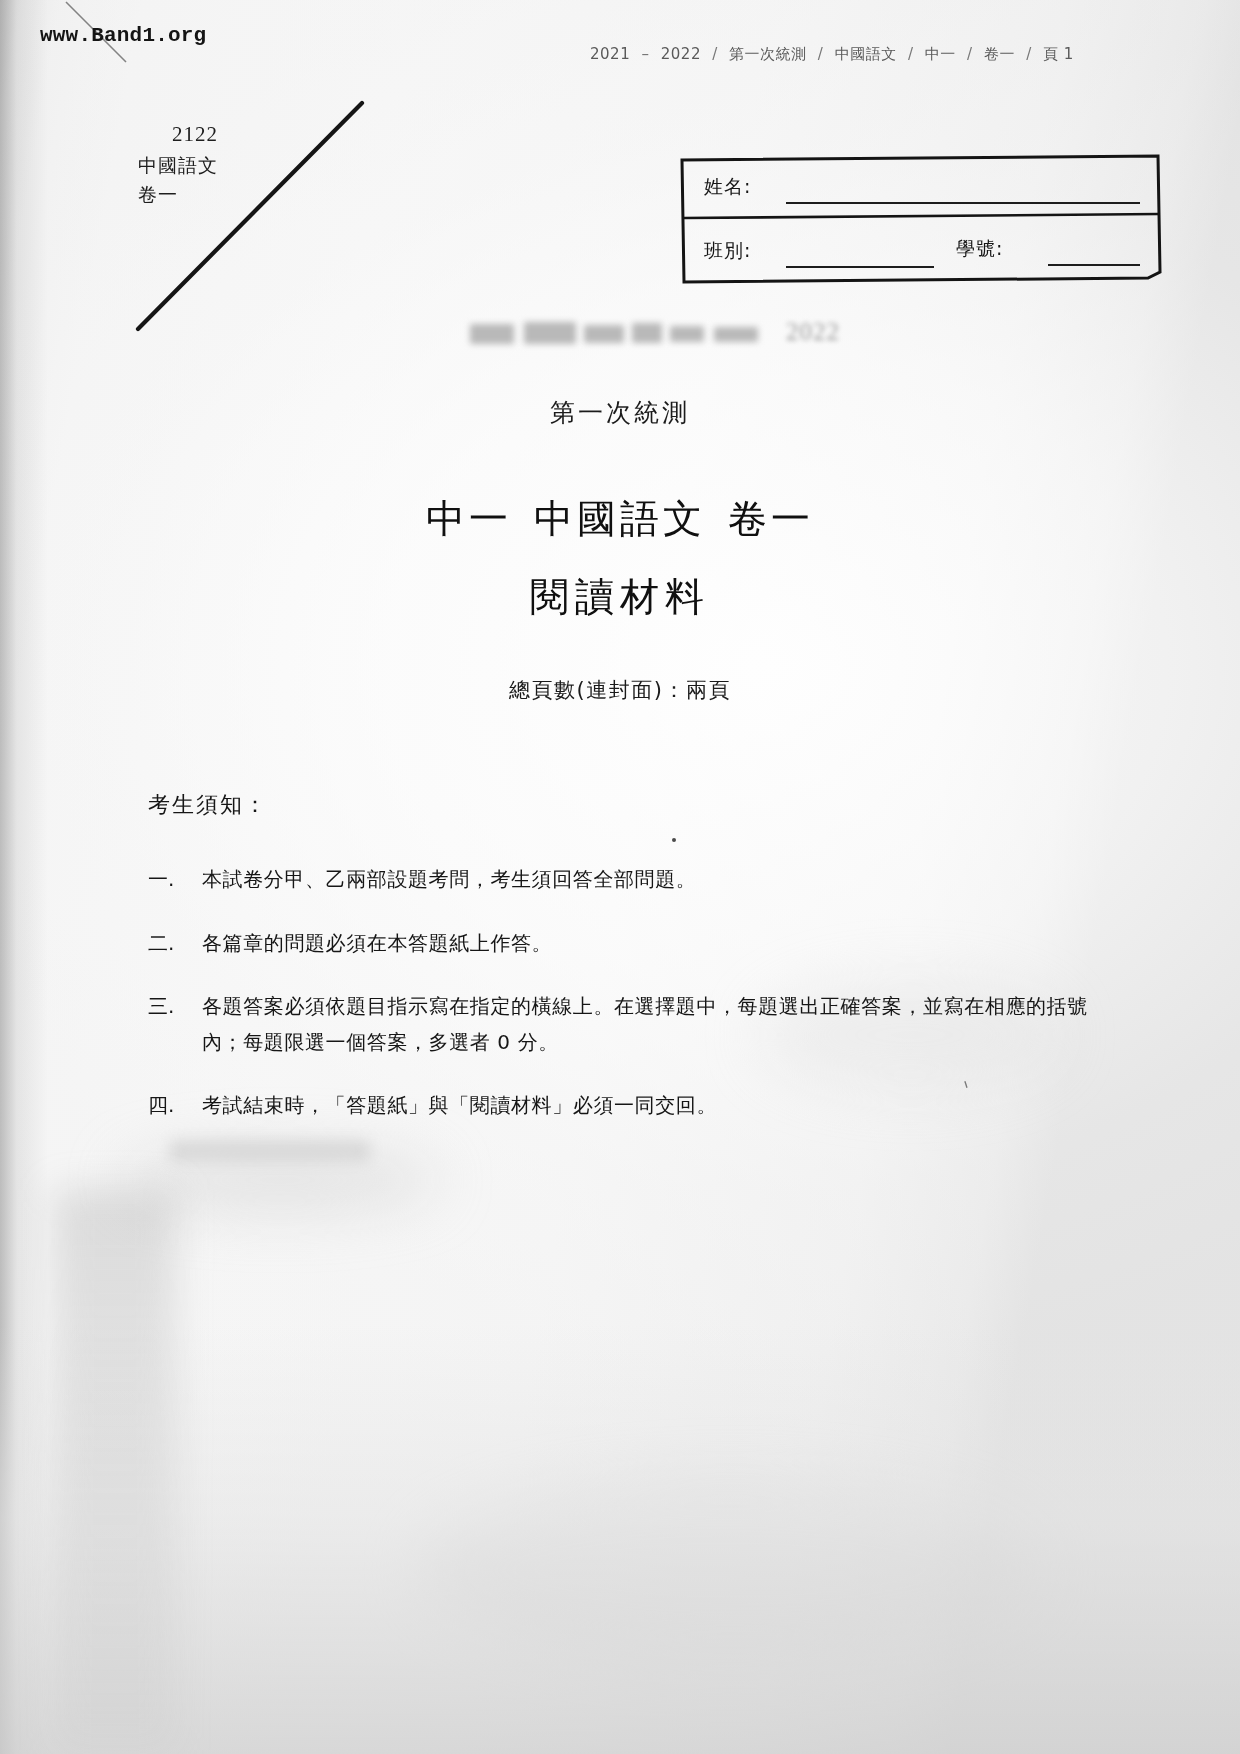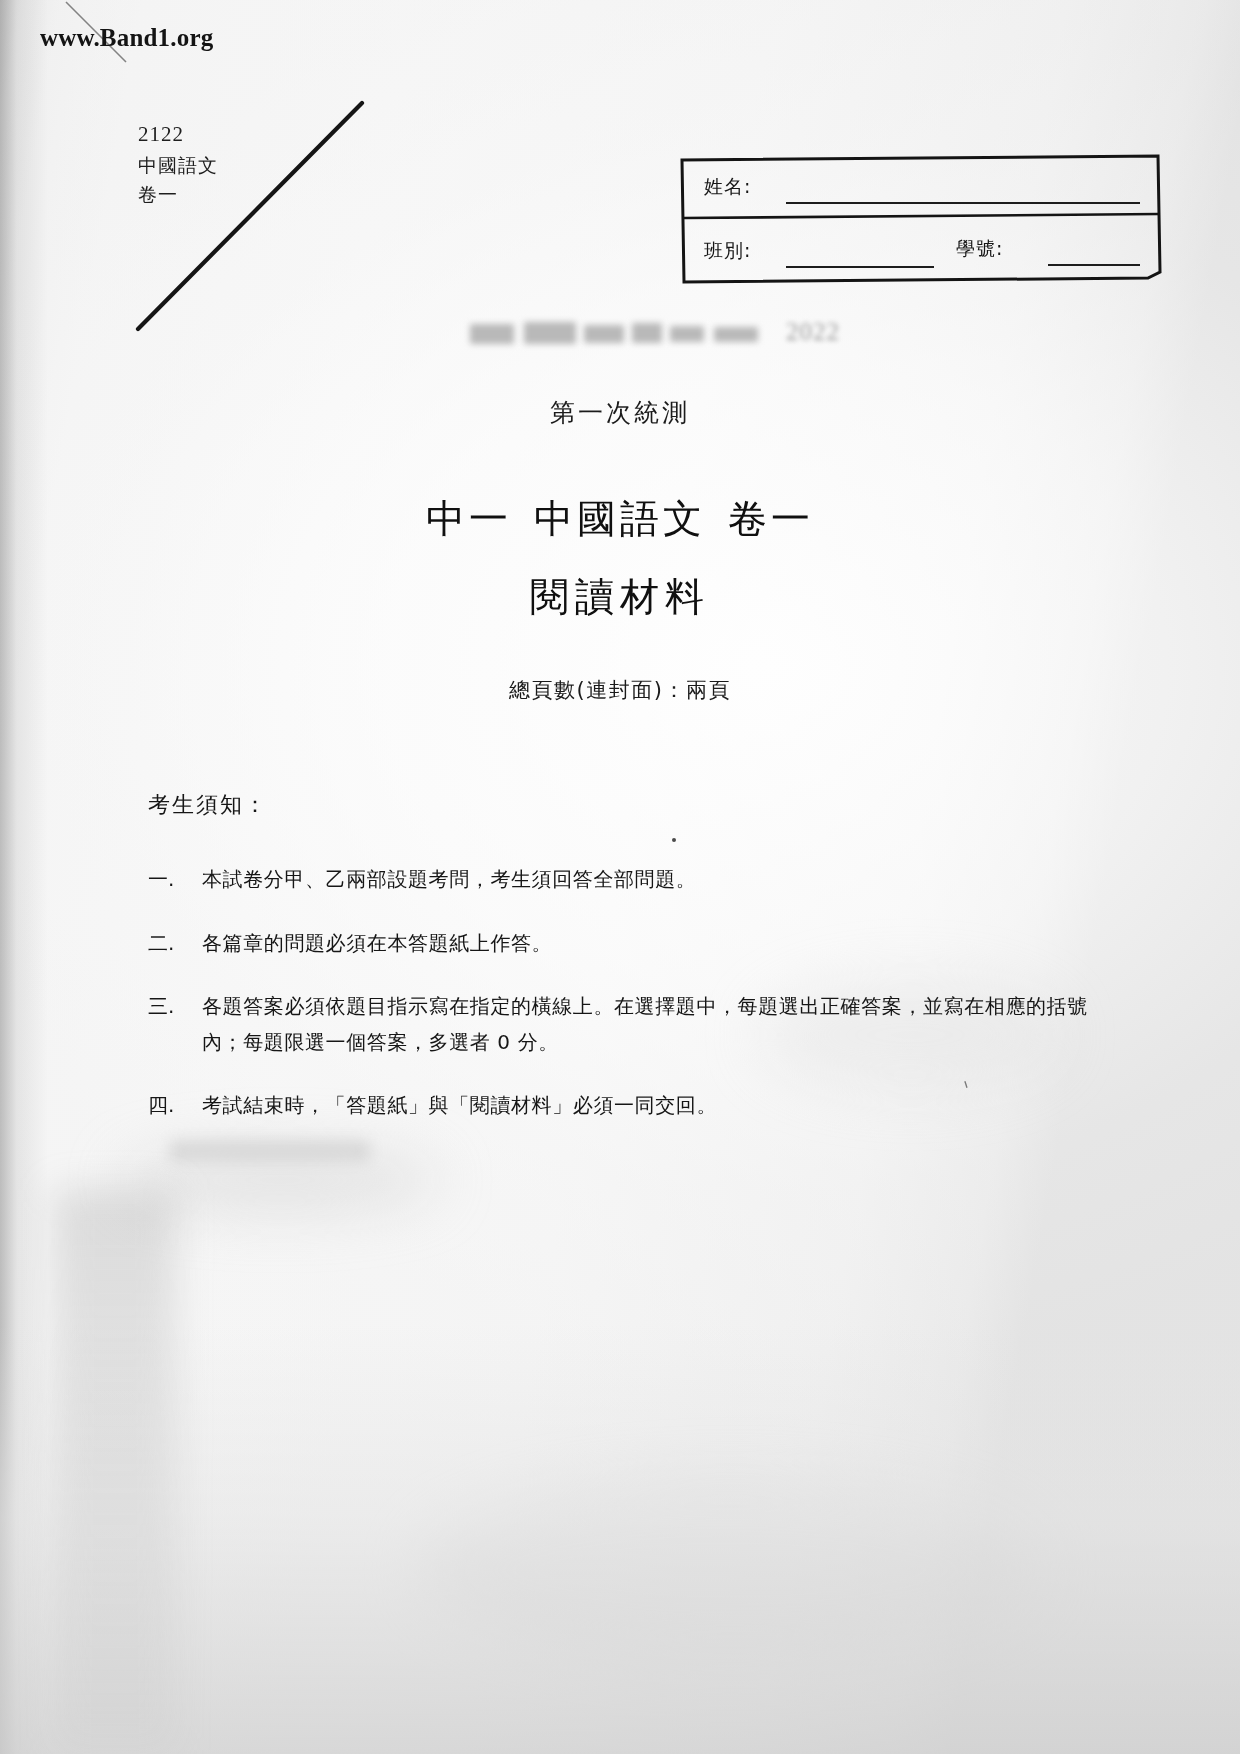--- a/index.html
+++ b/index.html
@@ -46,22 +46,22 @@
     border-radius: 50%;
     filter: blur(28px);
     pointer-events: none;
   }
 
   
   #watermark {
     position: absolute;
     left: 40px;
     top: 24px;
-    font-family: Liberation Serif, serif;
-    font-size: 25px;
+    font-family: Liberation Mono, monospace;
+    font-size: 21px;
     font-weight: 700;
     color: #141414;
     letter-spacing: 0.2px;
     z-index: 30;
   }
 
   
   #header-line {
     position: absolute;
     left: 590px;
@@ -83,20 +83,21 @@
     top: 118px;
     font-size: 19px;
     line-height: 1.55;
     color: #1e1e1e;
     letter-spacing: 1px;
     z-index: 20;
   }
   #code-block .code-num {
     font-family: "Liberation Serif", serif;
     font-size: 21px;
+    text-align: right;
   }
 
   
   #diagonal {
     position: absolute;
     left: 130px;
     top: 95px;
     width: 260px;
     height: 250px;
     z-index: 18;
@@ -272,20 +273,35 @@
   <div class="blotch" style="left:120px; top:1150px; width:320px; height:60px; background:rgba(205,205,205,.45);"></div>
   <div class="blotch" style="left:420px; top:1480px; width:620px; height:180px; background:rgba(215,215,215,.40);"></div>
   <div class="blotch" style="left:760px; top:980px; width:300px; height:110px; background:rgba(222,222,222,.35);"></div>
 
   <svg id="corner-fold" width="120" height="70" style="position:absolute;left:48px;top:0;z-index:25;">
     <line x1="18" y1="2" x2="78" y2="62" stroke="#555" stroke-width="1.6" opacity=".7"></line>
   </svg>
 
   <div id="watermark">www.Band1.org</div>
 
+  <div id="header-line">
+    <span>2021</span>
+    <span class="sep">–</span>
+    <span>2022</span>
+    <span class="sep">/</span>
+    <span>第一次統測</span>
+    <span class="sep">/</span>
+    <span>中國語文</span>
+    <span class="sep">/</span>
+    <span>中一</span>
+    <span class="sep">/</span>
+    <span>卷一</span>
+    <span class="sep">/</span>
+    <span>頁 1</span>
+  </div>
 
   <div id="code-block">
     <div class="code-num">2122</div>
     <div>中國語文</div>
     <div>卷一</div>
   </div>
 
   <svg id="diagonal" viewBox="0 0 260 250">
     <line x1="232" y1="8" x2="8" y2="234" stroke="#151515" stroke-width="4.2" stroke-linecap="round"></line>
   </svg>

